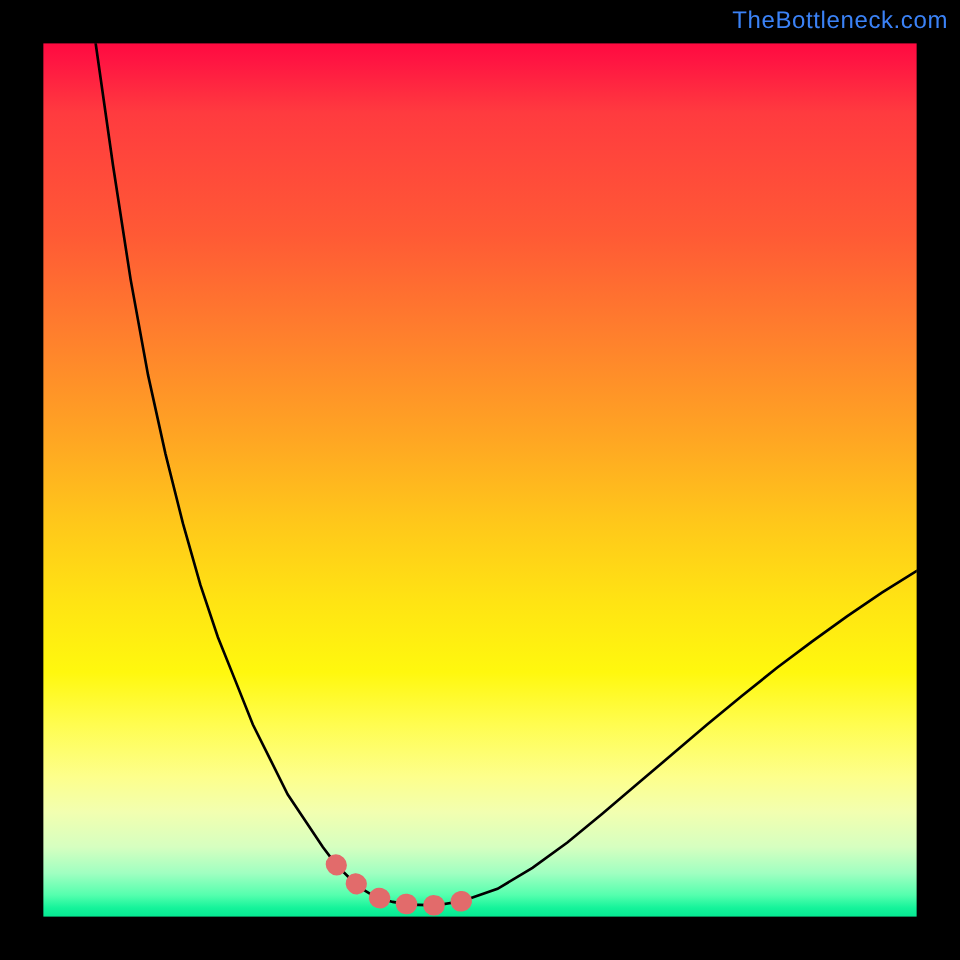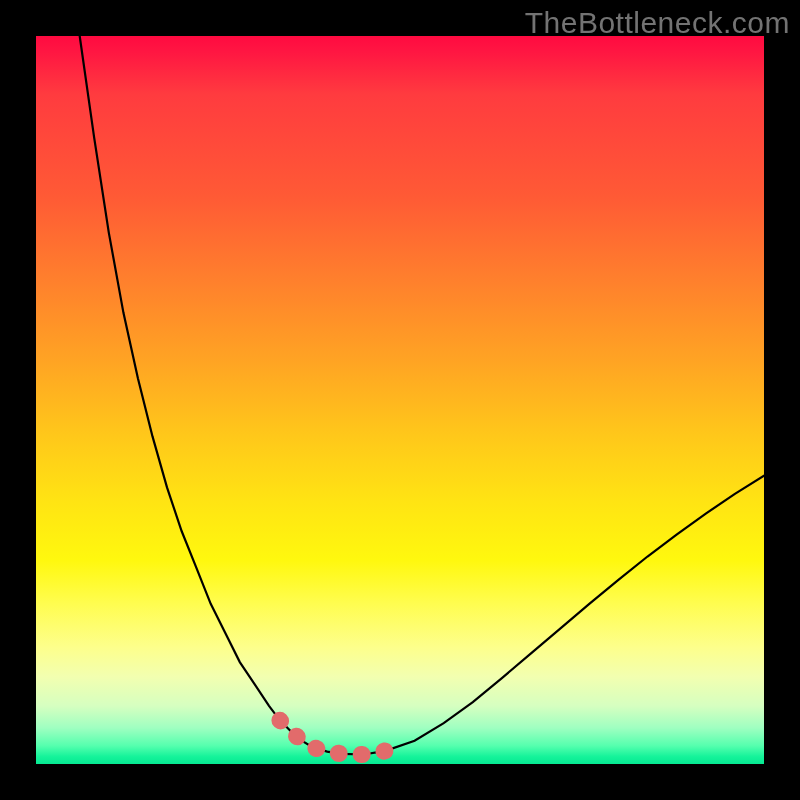--- a/index.html
+++ b/index.html
@@ -51,22 +51,22 @@
       #a0ffc1 95%,
       #55ffae 97.5%,
       #14f39a 99%,
       #06e892 100%
     );
   }
   .watermark {
     position: absolute;
     top: 6px;
     right: 10px;
-    color: #737373;
-    font-size: 30px;
+    color: #3b82f6;
+    font-size: 20px;
     letter-spacing: 0.5px;
     user-select: none;
   }
   svg.curve {
     position: absolute;
     left: 0;
     top: 0;
     width: 100%;
     height: 100%;
     overflow: visible;

